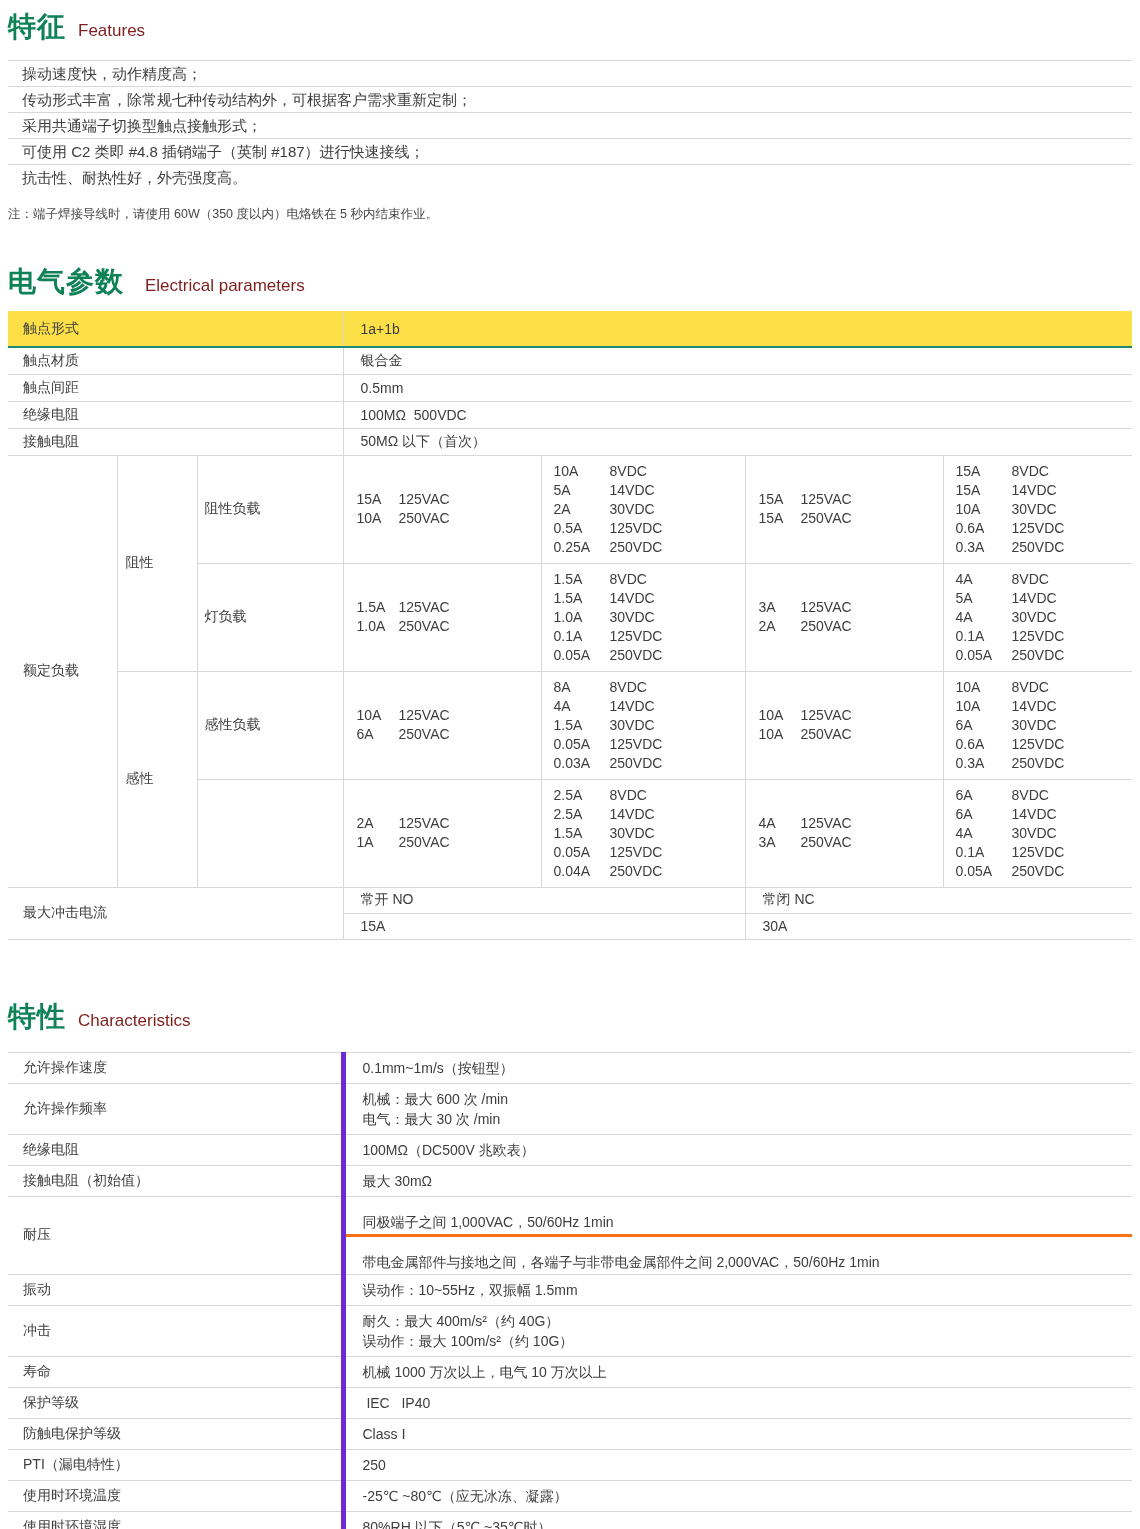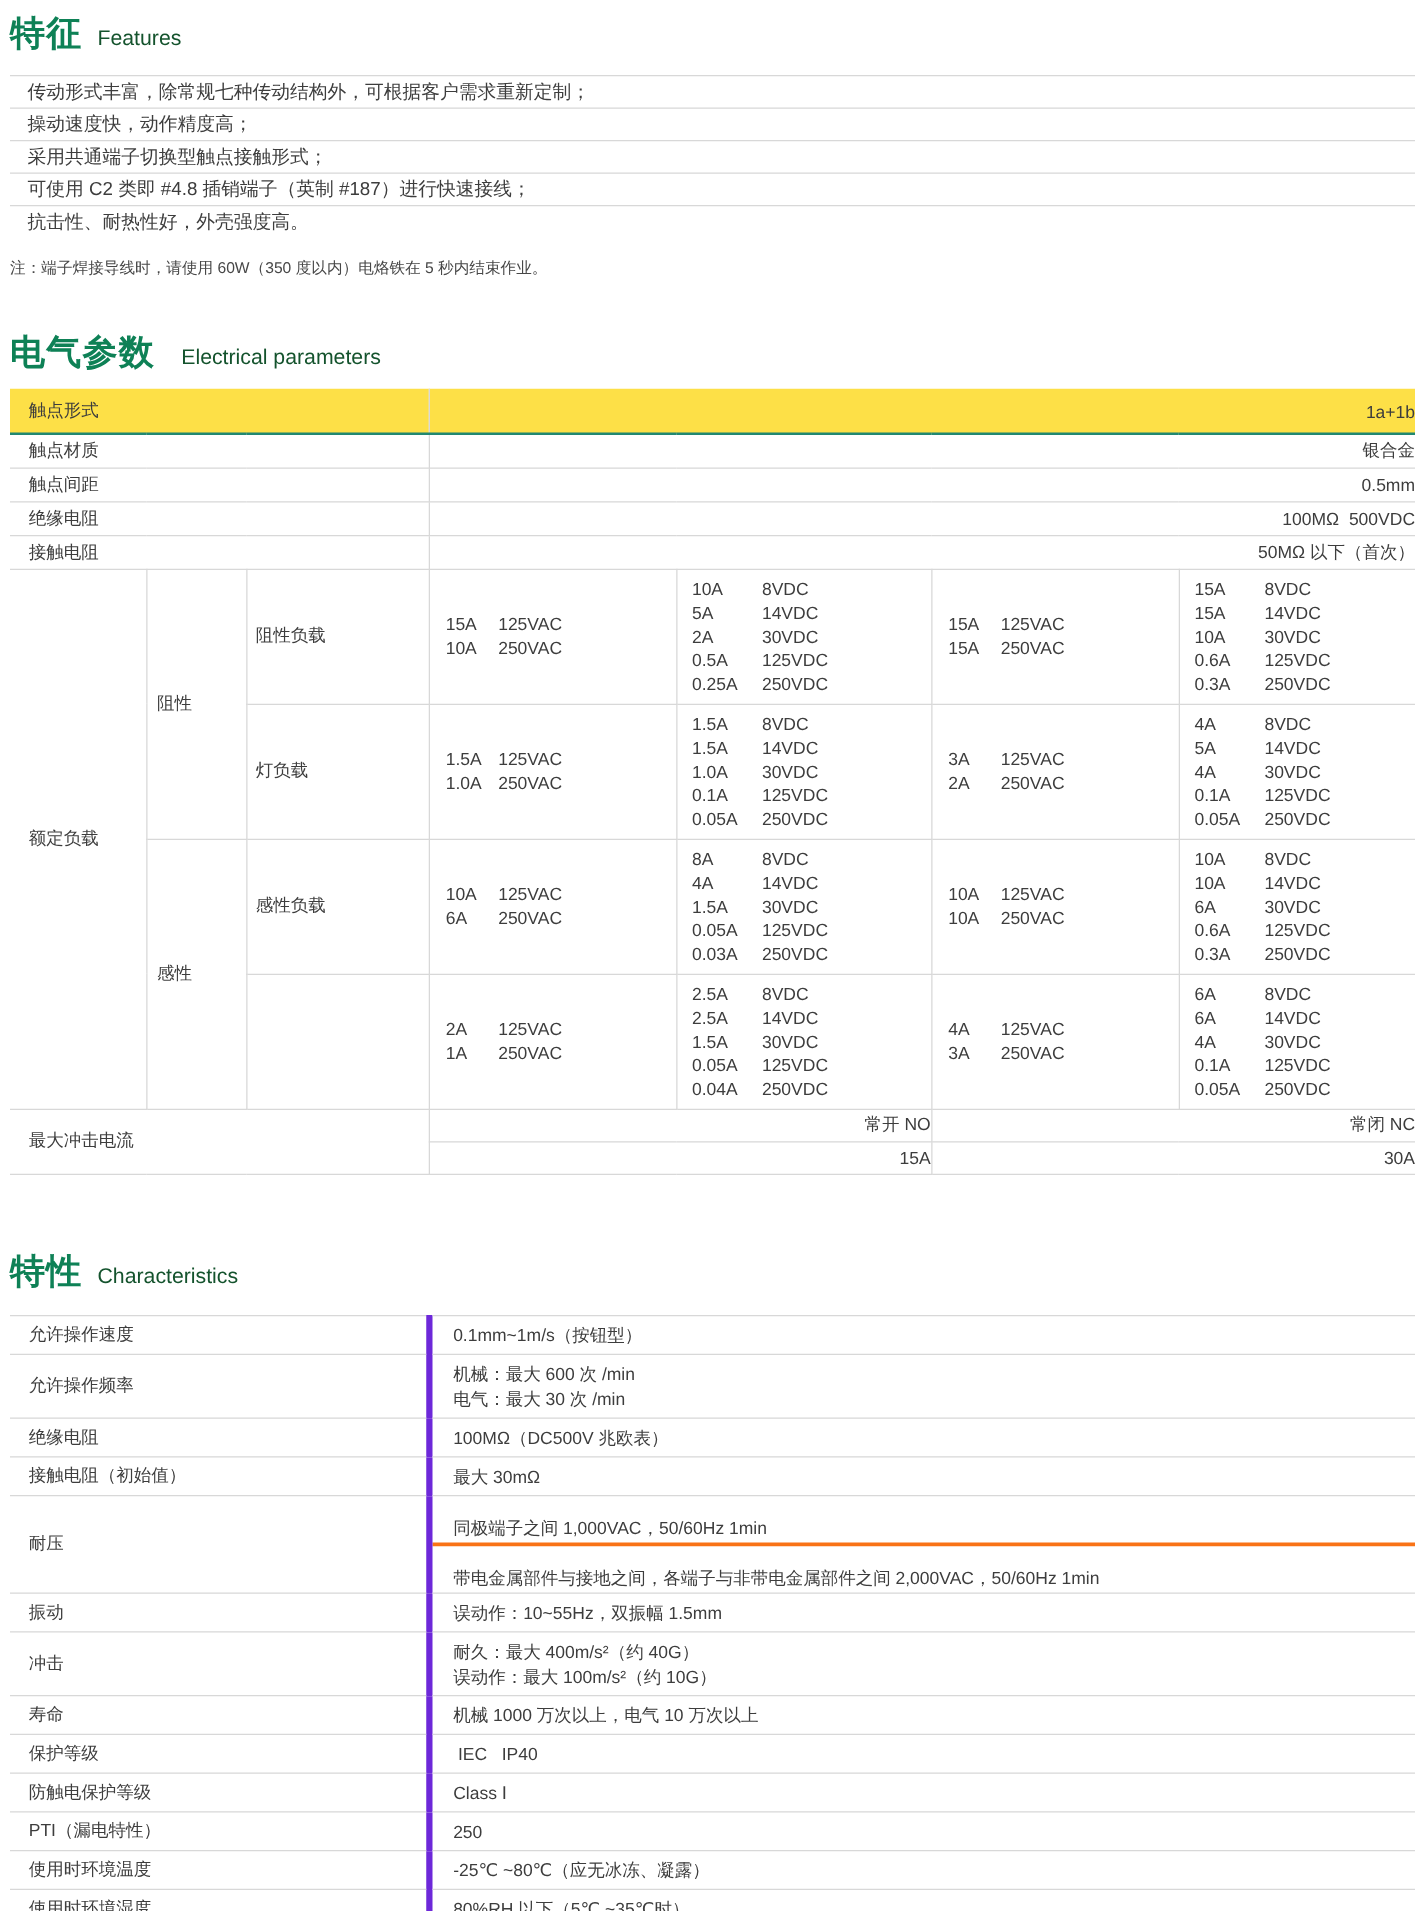--- a/index.html
+++ b/index.html
@@ -7,21 +7,21 @@
   body {
     width:1140px; height:1529px; overflow:hidden;
     font-family:"Liberation Sans","DejaVu Sans",sans-serif;
     color:#3d3d3d;
   }
   .page { padding:8px 8px 0 8px; }
 
   
   .sec-heading { display:flex; align-items:baseline; gap:12px; margin-left:0; }
   .h-zh { font-size:28px; font-weight:700; color:#0e8156; letter-spacing:1px; }
-  .h-en { font-size:17px; color:#14532d; }
+  .h-en { font-size:17px; color:#7f1d1d; }
 
   
   .features-list { margin-top:14px; }
   .feature-row {
     border-top:1px solid #d8d8d8; line-height:25px; height:26px;
     padding-left:14px; font-size:15px; white-space:pre-wrap;
   }
   .note { margin:16px 0 0 0; font-size:12.5px; color:#474747; white-space:pre-wrap; }
 
   .gap-elec { margin-top:40px;gap:21px; }
@@ -32,21 +32,21 @@
     border-collapse:collapse; table-layout:fixed; width:1124px;
     font-size:14px; margin-top:10px;
   }
   .etable td { border:1px solid #d8d8d8; vertical-align:middle; white-space:pre-wrap; }
   .etable td.no-l { border-left:none; }
   .etable td.no-r { border-right:none; }
   .etable tr.ehead td {
     border-top:none; background:#fde047; border-bottom:2px solid #218871; height:36px;
   }
   .etable .lbl { padding-left:15px; }
-  .etable .val { padding-left:17px;text-align:right; }
+  .etable .val { padding-left:17px; }
   .etable tr.srow td { height:27px; }
   .etable td.glabel { padding-left:8px; }
   .etable td.nlabel { padding-left:7px; }
   .etable td.ac { padding:6px 0 6px 13px; }
   .etable td.dc { padding:6px 0 6px 12px; }
   .pline { line-height:19px; }
   .pline .amp { display:inline-block; }
   .etable td.ac .amp { width:42px; }
   .etable td.dc .amp { width:56px; }
   .etable tr.irow td { height:26px; }
@@ -70,23 +70,23 @@
 
 <div class="page">
 
   <div class="sec-heading">
     <span class="h-zh">特征</span>
     <span class="h-en">Features</span>
   </div>
 
   <div class="features-list">
 
+      <div class="feature-row">操动速度快，动作精度高；</div>
+
       <div class="feature-row">传动形式丰富，除常规七种传动结构外，可根据客户需求重新定制；</div>
-
-      <div class="feature-row">操动速度快，动作精度高；</div>
 
       <div class="feature-row">采用共通端子切换型触点接触形式；</div>
 
       <div class="feature-row">可使用 C2 类即 #4.8 插销端子（英制 #187）进行快速接线；</div>
 
       <div class="feature-row">抗击性、耐热性好，外壳强度高。</div>
     </div>
 
   <div class="note">注：端子焊接导线时，请使用 60W（350 度以内）电烙铁在 5 秒内结束作业。</div>
 

